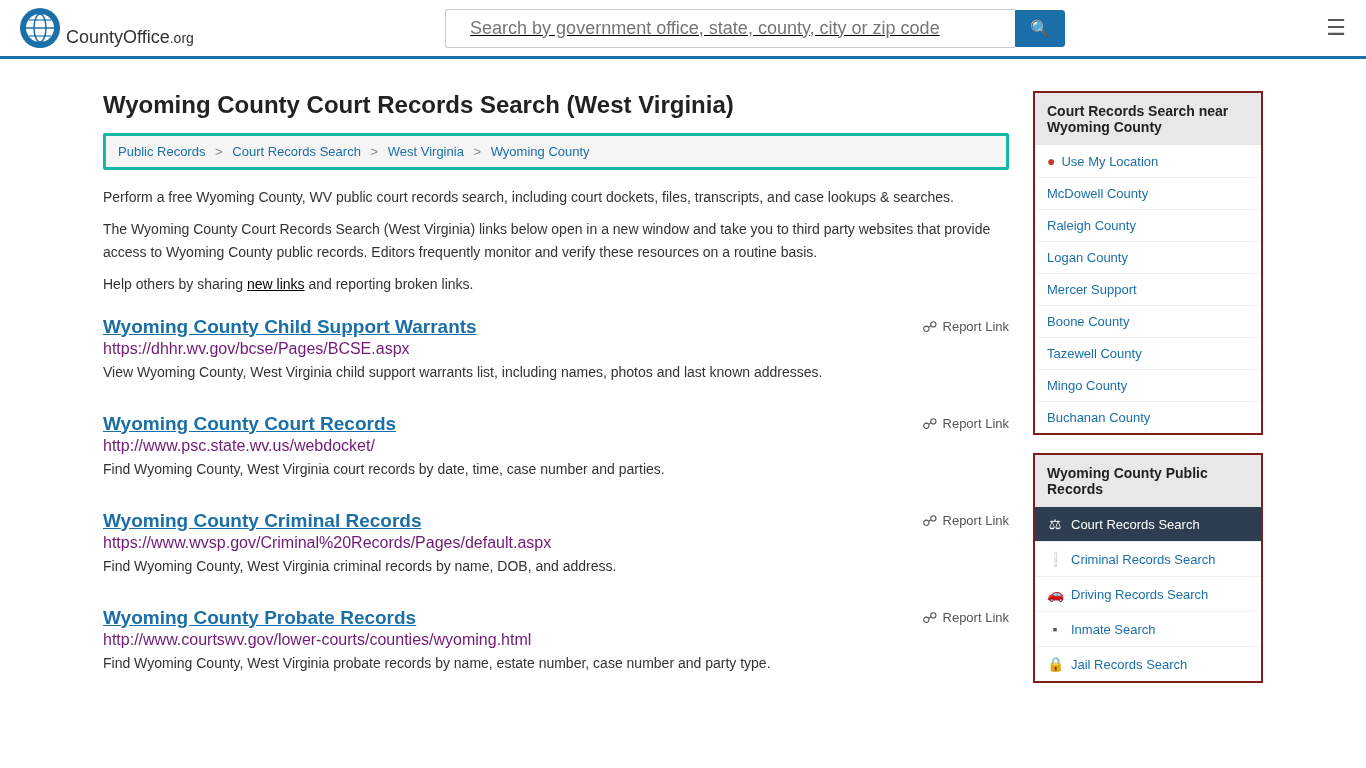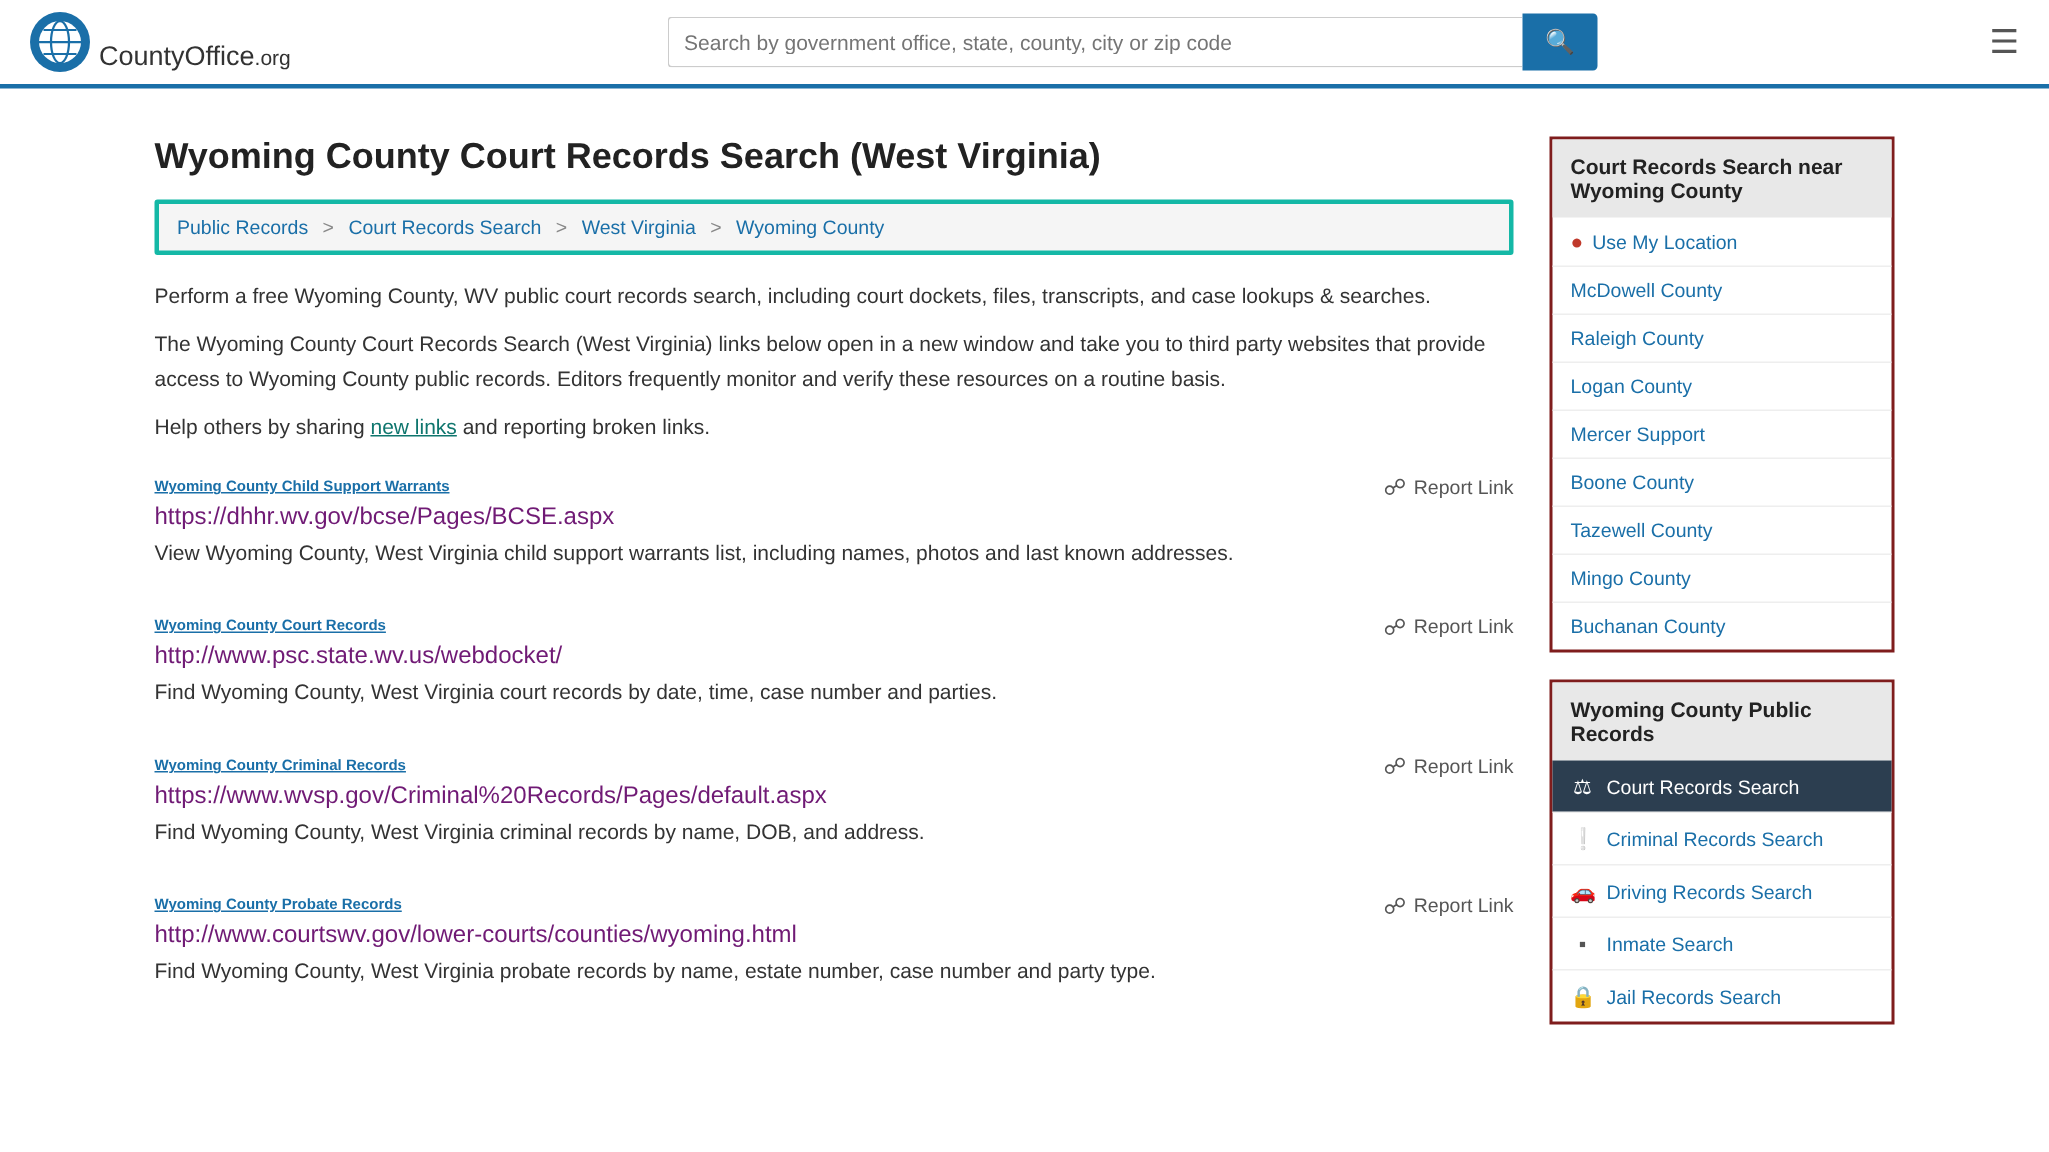--- a/index.html
+++ b/index.html
@@ -34,26 +34,27 @@
     }
     .search-area {
       display: flex;
       align-items: center;
       flex: 1;
       max-width: 620px;
       margin: 0 20px;
     }
     .search-input {
       flex: 1;
-      padding: 8px 10px;
+      padding: 8px 24px;
       border: 1px solid #ccc;
       border-right: none;
-      font-size: 14px;
+      font-size: 18px;
       outline: none;
       border-radius: 3px 0 0 3px;
+      text-decoration: underline;
     }
     .search-btn {
       background: #1a6fa8;
       border: 1px solid #1a6fa8;
       color: #fff;
       padding: 8px 14px;
       cursor: pointer;
       border-radius: 0 3px 3px 0;
       font-size: 16px;
     }
@@ -104,36 +105,36 @@
     .breadcrumb .sep { margin: 0 6px; color: #888; }
 
     
     .desc-text {
       font-size: 14px;
       color: #333;
       line-height: 1.6;
       margin-bottom: 10px;
     }
     .desc-text a {
-      color: #0f766e;
+      color: #000000;
       text-decoration: underline;
     }
 
     
     .record-item {
       margin-top: 20px;
       padding-bottom: 10px;
     }
     .record-item-header {
       display: flex;
       justify-content: space-between;
       align-items: center;
     }
     .record-title {
-      font-size: 10px;
+      font-size: 19px;
       font-weight: bold;
       color: #1a6fa8;
       text-decoration: underline;
       cursor: pointer;
     }
     .report-link {
       display: flex;
       align-items: center;
       gap: 5px;
       color: #555;

